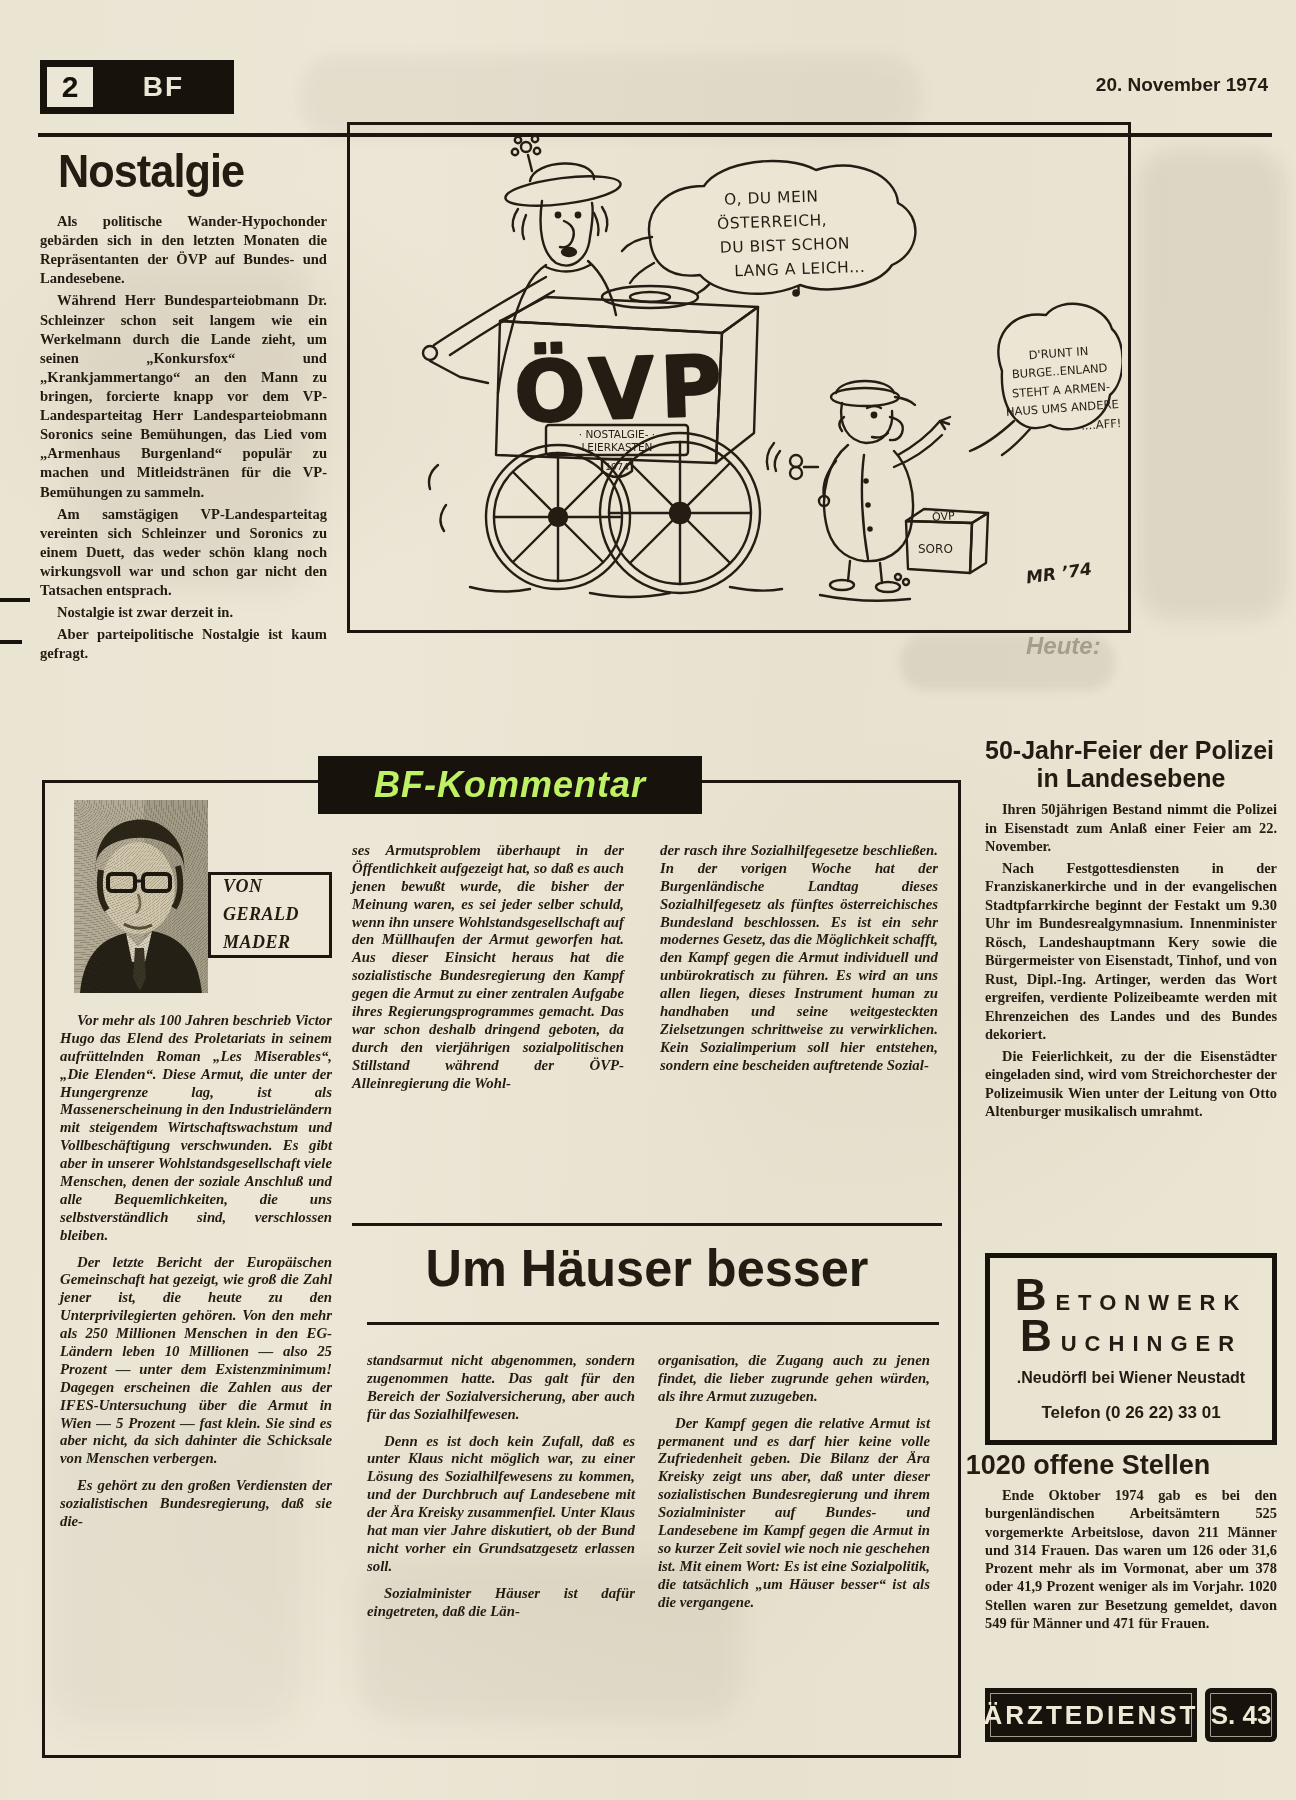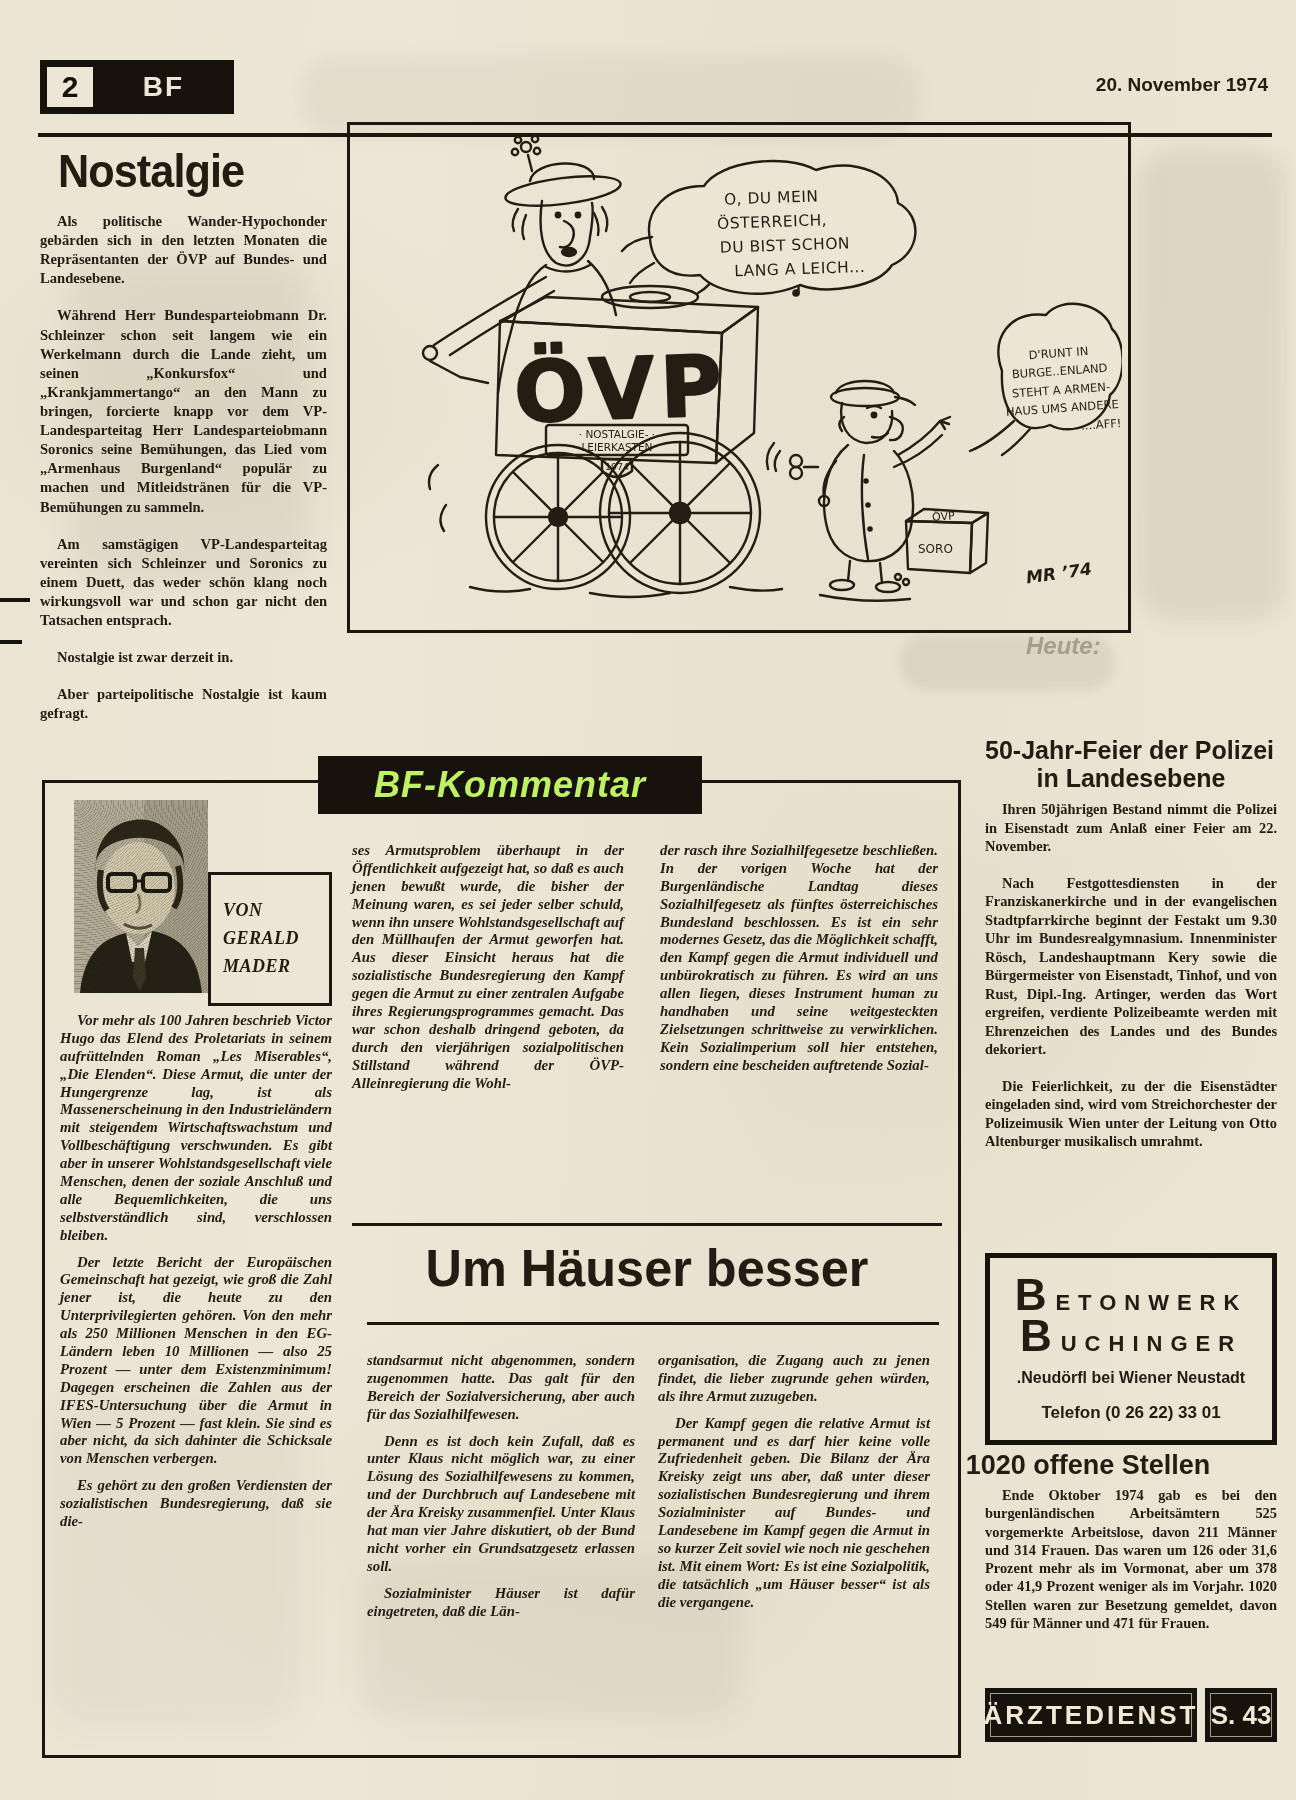--- a/index.html
+++ b/index.html
@@ -23,21 +23,21 @@
     font-family:"Liberation Sans",sans-serif; font-weight:700; font-size:30px; color:#17120c; }
   .brand-label { flex:1; text-align:center; font-family:"Liberation Sans",sans-serif; font-weight:700; font-size:28px; color:#ece6d6; letter-spacing:2px; }
   .issue-date { right:28px; top:74px; font-family:"Liberation Sans",sans-serif; font-weight:700; font-size:19px; }
   .top-rule { left:38px; top:133px; width:1234px; height:4px; background:#1c160e; }
 
   
   .headline-1 { left:58px; top:144px; font-family:"Liberation Sans",sans-serif; font-weight:700; font-size:46px;
     letter-spacing:-1px; transform:scaleX(.94); transform-origin:left; }
   .news { font-size:14.6px; line-height:1.31; font-weight:700; text-align:justify; }
   .news p { margin:0; text-indent:17px; }
-  .news p + p { margin-top:18px; }
+  .news p + p { margin-top:3px; }
   .nostalgie-body { left:40px; top:212px; width:287px; }
 
   
   .cartoon-box { left:347px; top:122px; width:778px; height:505px; border:3px solid #1c160e; }
   .cartoon-svg text { font-family:"DejaVu Sans",sans-serif; fill:#241d13; }
   .bubble-text { position:absolute; font-family:"DejaVu Sans",sans-serif; color:#241d13; text-align:center; }
   .bubble-text div { white-space:nowrap; }
   .b1 { left:665px; top:186px; width:215px; font-size:15.5px; letter-spacing:.5px; transform:rotate(-2deg); line-height:1.55; }
   .b1 div:nth-child(3){ transform:translateX(12px); }
   .b1 div:nth-child(4){ transform:translateX(26px); }
@@ -46,21 +46,21 @@
   .ghost-heute { left:1026px; top:632px; font-family:"Liberation Sans",sans-serif; font-weight:700; font-size:24px;
     color:rgba(50,42,28,.32); filter:blur(.4px); font-style:italic; }
 
   
   .kommentar-frame { left:42px; top:780px; width:913px; height:972px; border:3px solid #1c160e; }
   .kommentar-banner { left:318px; top:756px; width:384px; height:58px; background:#17120c; display:flex; align-items:center; justify-content:center; }
   .kommentar-banner span { font-family:"Liberation Sans",sans-serif; font-style:italic; font-weight:700; font-size:36px; color:#bef264; letter-spacing:1px; }
   .portrait { left:74px; top:800px; width:134px; height:193px; background:#b3ab97; }
   .halftone { position:absolute; inset:0;
     background-image:repeating-radial-gradient(circle at 1px 1px, rgba(20,16,8,.20) 0 .7px, transparent .7px 2.4px); }
-  .byline-box { left:208px; top:872px; width:124px; height:134px; border:3px solid #1c160e; display:flex; flex-direction:column; justify-content:center; padding-left:12px; box-sizing:border-box; }
+  .byline-box { left:208px; top:872px; width:124px; height:86px; border:3px solid #1c160e; display:flex; flex-direction:column; justify-content:center; padding-left:12px; box-sizing:border-box; }
   .byline-box div { font-style:italic; font-weight:700; font-size:18px; line-height:1.55; letter-spacing:.5px; }
   .comment { font-size:14.8px; line-height:1.21; font-weight:700; font-style:italic; text-align:justify; }
   .comment p { margin:0 0 9px; text-indent:17px; }
   .noindent { text-indent:0 !important; }
   .kcol1 { left:60px; top:1012px; width:272px; }
   .kcol2 { left:352px; top:842px; width:272px; }
   .kcol3 { left:660px; top:842px; width:278px; }
 
   
   .haeuser-topline { left:352px; top:1223px; width:590px; height:3px; background:#1c160e; }
@@ -79,21 +79,21 @@
   .ad-row { display:flex; align-items:baseline; gap:9px; line-height:.92; }
   .bigB { font-size:44px; font-weight:700; }
   .ad-rest { font-size:22px; font-weight:700; letter-spacing:8px; }
   .ad-address { margin-top:13px; font-weight:700; font-size:16px; }
   .ad-phone { margin-top:16px; font-weight:700; font-size:17px; }
   .headline-4 { left:942px; top:1450px; width:292px; text-align:center; font-family:"Liberation Sans",sans-serif; font-weight:700; font-size:27px; }
   .stellen-body { left:985px; top:1486px; width:292px; font-size:14.4px; line-height:1.27; }
   .footer-badge { top:1688px; height:54px; background:#17120c; display:flex; align-items:center; justify-content:center;
     font-family:"Liberation Sans",sans-serif; font-weight:700; color:#efe8d5; outline:1px solid rgba(240,232,213,.65); outline-offset:-6px; }
   .aerzte { left:985px; width:212px; font-size:26px; letter-spacing:3px; }
-  .s43 { left:1205px; width:72px; font-size:26px; }
+  .s43 { left:1205px; width:72px; font-size:26px;border-radius:6px; }
 
   .margin-mark { position:absolute; background:#17120c; }
 </style>
 </head>
 <body>
 
 <div id="page">
 
   <div class="ghost" style="left:300px; top:56px; width:620px; height:82px; opacity:.9;"></div>
   <div class="ghost" style="left:70px; top:258px; width:240px; height:330px; filter:blur(14px);"></div>

